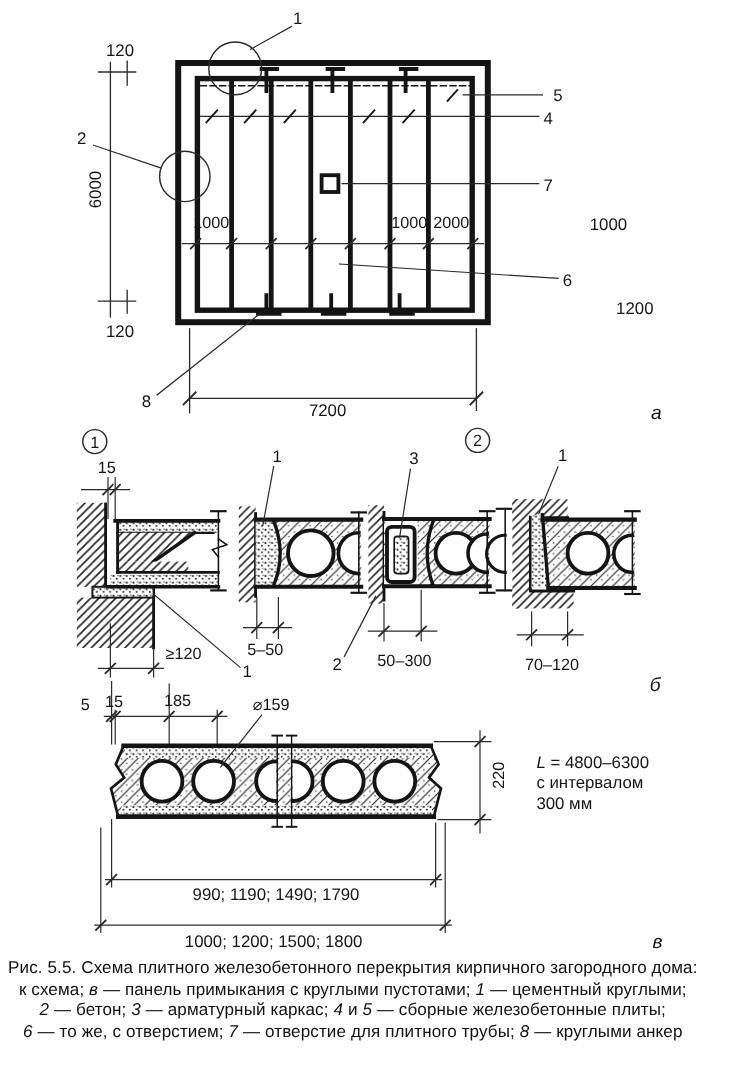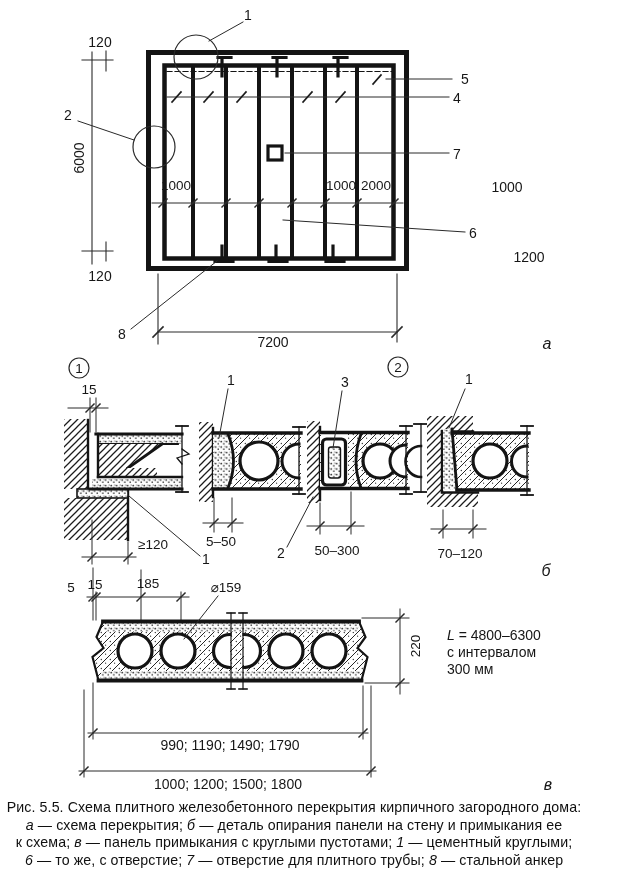--- a/index.html
+++ b/index.html
@@ -363,16 +363,16 @@
       <line x1="367" y1="775" x2="375" y2="767" stroke-width="1.5"></line>
     </g>
     <text class="t14" x="230" y="750" text-anchor="middle">990; 1190; 1490; 1790</text>
     <text class="t14" x="228" y="789" text-anchor="middle">1000; 1200; 1500; 1800</text>
     <text class="lbl" x="548" y="790" text-anchor="middle">в</text>
   </g>
 </svg>
 
 <div id="caption">
   <div class="cap-line"><span>Рис. 5.5. Схема плитного железобетонного перекрытия кирпичного загородного дома:</span></div>
-  <div class="cap-line"><i>а</i><span> — схема перекрытия; </span><i>б</i><span> — деталь опирания панели на стену и примыкания ее</span></div>
   <div class="cap-line"><span>к схема; </span><i>в</i><span> — панель примыкания с круглыми пустотами; </span><i>1</i><span> — цементный круглыми;</span></div>
-  <div class="cap-line"><i>6</i><span> — то же, с отверстие; </span><i>7</i><span> — отверстие для плитного трубы; </span><i>8</i><span> — стальной анкер</span></div>
+  <div class="cap-line"><i>2</i><span> — бетон; </span><i>3</i><span> — арматурный каркас; </span><i>4</i><span> и </span><i>5</i><span> — сборные железобетонные плиты;</span></div>
+  <div class="cap-line"><i>6</i><span> — то же, с отверстием; </span><i>7</i><span> — отверстие для плитного трубы; </span><i>8</i><span> — круглыми анкер</span></div>
 </div>
 
 </body></html>

